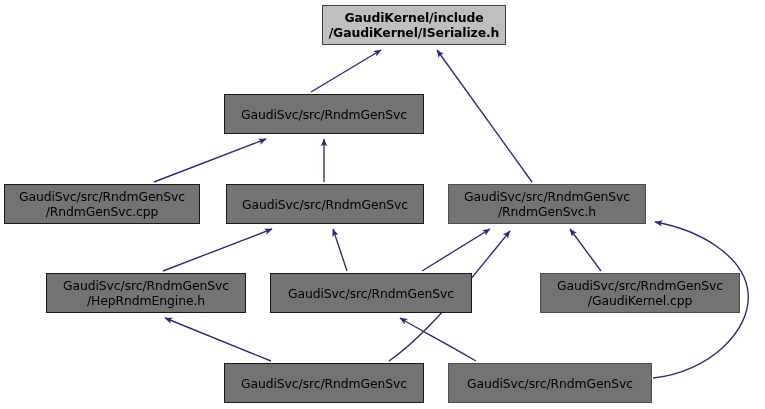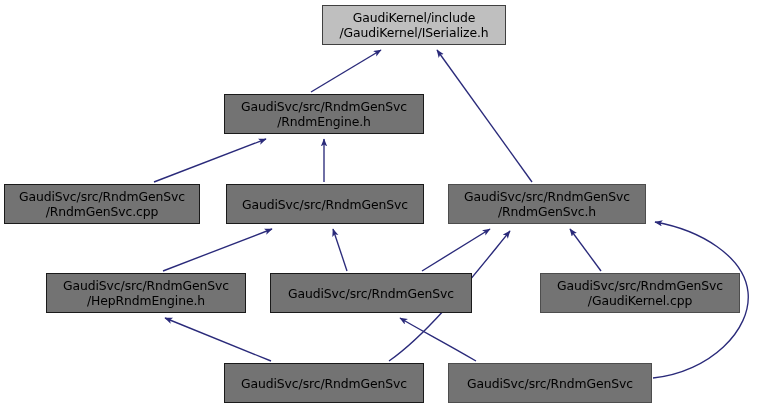--- a/index.html
+++ b/index.html
@@ -84,28 +84,27 @@
       <path d="M 271,361 L 165,318"></path>
 
       <path d="M 389,361 C 430,332 470,280 510,231"></path>
 
       <path d="M 476,361 C 440,340 420,330 400,318"></path>
 
       <path d="M 653,378 C 710,372 752,330 748,292 C 744,256 700,230 655,222"></path>
     </g>
   </svg>
 
-  <div class="node root" style="left:322px; top:5px; width:184px; height:40px;">
+  <div class="node root" style="left:322px; top:5px; width:184px; height:40px;font-weight:bold;">
     <span class="node-line">GaudiKernel/include</span>
     <span class="node-line">/GaudiKernel/ISerialize.h</span>
   </div>
 
   <div class="node" style="left:224px; top:94px; width:200px; height:40px;">
     <span class="node-line">GaudiSvc/src/RndmGenSvc</span>
-    <span class="node-line">/RndmEngine.h</span>
   </div>
 
   <div class="node" style="left:4px; top:184px; width:196px; height:40px;">
     <span class="node-line">GaudiSvc/src/RndmGenSvc</span>
     <span class="node-line">/RndmGenSvc.cpp</span>
   </div>
 
   <div class="node" style="left:226px; top:184px; width:198px; height:40px;">
     <span class="node-line">GaudiSvc/src/RndmGenSvc</span>
   </div>

